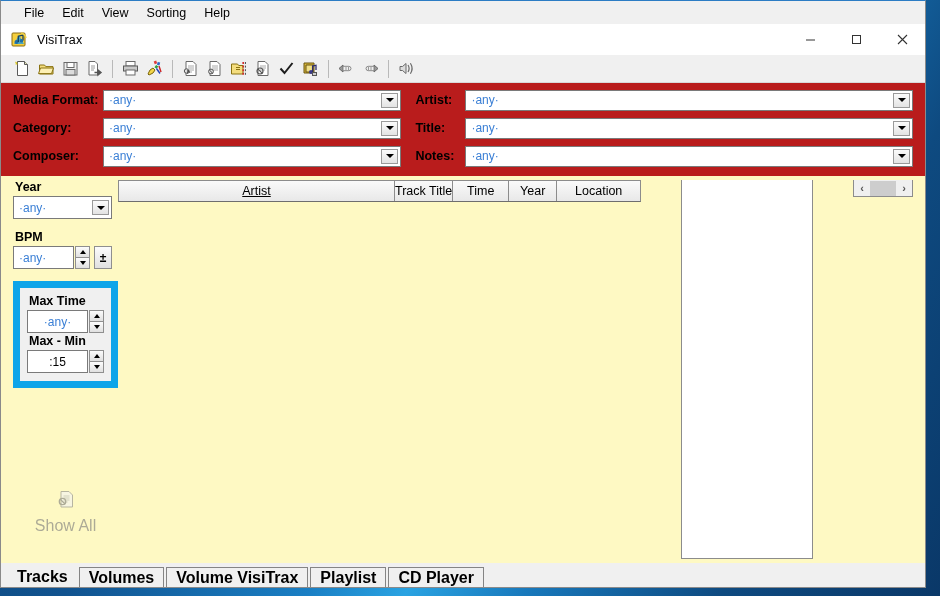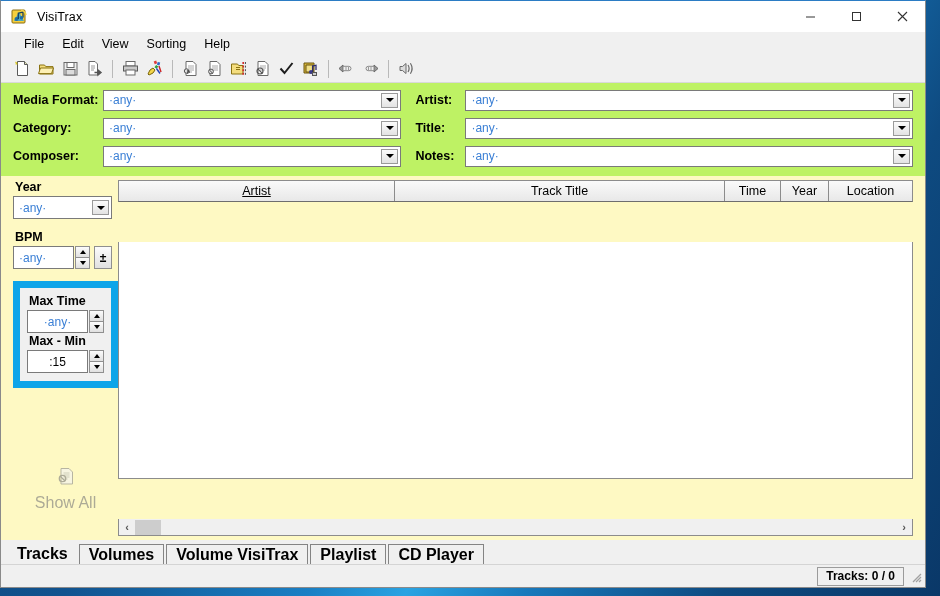--- a/index.html
+++ b/index.html
@@ -36,21 +36,21 @@
            font-size:13px;color:#222;line-height:1;cursor:default;}
   
   #menubar{height:23px;background:#f0f0f0;display:flex;align-items:center;padding-left:14px;flex:0 0 auto;}
   .menu-item{font-size:12.5px;color:#000;padding:2px 9px;cursor:default;}
   
   #toolbar{height:27px;background:#f0f0f0;display:flex;align-items:center;padding-left:10px;
            flex:0 0 auto;border-bottom:1px solid #d9d9d9;gap:1px;}
   .tbtn{width:23px;height:22px;display:flex;align-items:center;justify-content:center;cursor:default;}
   .tsep{width:1px;height:18px;background:#b9b9b9;margin:0 5px;}
   
-  #filters{flex:0 0 auto;padding:5px 12px 4px 12px;background:#bef264;}
+  #filters{flex:0 0 auto;padding:5px 12px 4px 12px;background:#b91c1c;}
   .frow{display:flex;align-items:center;height:24px;margin-bottom:4px;}
   .flabel{font-size:12.5px;font-weight:bold;color:#000;text-align:left;flex:0 0 auto;}
   .flabel.l1{width:90px;}
   .flabel.r1{width:50px;padding-left:14px;}
   .combo{
     height:21px;background:#fff;border:1px solid #7a7a7a;
     display:flex;align-items:center;position:relative;box-sizing:border-box;
   }
   .combo .val{font-size:12px;color:#3a7fd5;padding-left:5px;white-space:nowrap;overflow:hidden;}
   .combo .arrow{
@@ -76,21 +76,21 @@
   .sp-half:first-child{border-bottom:none;}
   .caret-u-s{width:0;height:0;border-left:3px solid transparent;border-right:3px solid transparent;border-bottom:4px solid #000;}
   .caret-d-s{width:0;height:0;border-left:3px solid transparent;border-right:3px solid transparent;border-top:4px solid #000;}
   .pm-btn{width:18px;height:23px;margin-left:4px;background:linear-gradient(#fcfcfc,#e0e0e0);
           border:1px solid #8f8f8f;box-sizing:border-box;display:flex;align-items:center;justify-content:center;
           font-size:12px;font-weight:bold;color:#000;flex:0 0 auto;}
   .groupbox{border:7px solid #0ea5e9;margin-top:12px;padding:6px 7px 8px 7px;background:#f0f0f0;}
   #showall{margin-top:auto;margin-bottom:28px;display:flex;flex-direction:column;align-items:center;gap:4px;opacity:.62;}
   #showall .sa-lbl{font-size:16px;color:#7b7b7b;}
   
-  #tablearea{flex:1 1 auto;min-width:0;display:flex;flex-direction:column;padding-top:4px;padding-bottom:4px;gap:40px;}
+  #tablearea{flex:1 1 auto;min-width:0;display:flex;padding-top:4px;padding-bottom:4px;gap:40px;}
   #thead{display:flex;height:22px;flex:0 0 auto;border:1px solid #8c8c8c;border-bottom:1px solid #6e6e6e;box-sizing:border-box;background:#f0f0f0;}
   .th{
     background:linear-gradient(#fafafa,#e8e8e8);
     border-right:1px solid #8c8c8c;
     display:flex;align-items:center;justify-content:center;
     font-size:12.5px;color:#000;box-sizing:border-box;overflow:hidden;white-space:nowrap;
   }
   .th.last{border-right:none;}
   .th.sorted{text-decoration:underline;}
   #tbody{flex:1 1 auto;background:#fff;border:1px solid #8c8c8c;border-top:none;box-sizing:border-box;min-height:0;}
@@ -120,20 +120,28 @@
   }
   #grip{width:15px;height:15px;margin-left:4px;position:relative;}
 </style>
 </head>
 <body>
 
 <div id="desktop"></div>
 
 <div id="window">
 
+  <div id="menubar">
+    <div class="menu-item">File</div>
+    <div class="menu-item">Edit</div>
+    <div class="menu-item">View</div>
+    <div class="menu-item">Sorting</div>
+    <div class="menu-item">Help</div>
+  </div>
+
   <div id="titlebar">
     <span id="app-icon">
       <svg width="17" height="17" viewBox="0 0 17 17">
         <rect x="1" y="2" width="13" height="13" rx="1" fill="#f5cf3d" stroke="#8a6d12"></rect>
         <path d="M3 13 L8 4 L13 13 Z" fill="#2e9fd4" opacity=".85"></path>
         <circle cx="5.5" cy="11" r="2" fill="#1c6fa8"></circle>
         <path d="M7.3 11 V5.2 L12 4 V9.6" stroke="#17405e" stroke-width="1.3" fill="none"></path>
         <circle cx="10.5" cy="9.8" r="1.8" fill="#1c6fa8"></circle>
         <path d="M10 2 q4 1 5 5" stroke="#f0d24a" stroke-width="1.6" fill="none"></path>
       </svg>
@@ -149,28 +157,20 @@
         <svg width="11" height="11" viewBox="0 0 11 11">
             <rect x="1.5" y="1.5" width="8" height="8" fill="none" stroke="#333" stroke-width="1"></rect>
           </svg>
       </div>
       <div class="win-btn close">
         <svg width="11" height="11" viewBox="0 0 11 11">
             <path d="M1 1 L10 10 M10 1 L1 10" stroke="#333" stroke-width="1.1"></path>
           </svg>
       </div>
     </div>
-  </div>
-
-  <div id="menubar">
-    <div class="menu-item">File</div>
-    <div class="menu-item">Edit</div>
-    <div class="menu-item">View</div>
-    <div class="menu-item">Sorting</div>
-    <div class="menu-item">Help</div>
   </div>
 
   <div id="toolbar">
     <div class="tbtn">
       <svg width="17" height="17" viewBox="0 0 17 17">
         <path d="M3.5 1.5 h7 l3 3 v11 h-10 z" fill="#fff" stroke="#5a5a5a"></path>
         <path d="M10.5 1.5 v3 h3" fill="#e8e8b8" stroke="#5a5a5a"></path>
         <path d="M1.5 2 l1.5 1.5 M1.5 4 h2" stroke="#d8c520" stroke-width="1.1"></path>
       </svg>
     </div>
@@ -430,22 +430,14 @@
   </div>
 
   <div id="tabs">
     <div class="tab active">Tracks</div>
     <div class="tab">Volumes</div>
     <div class="tab">Volume VisiTrax</div>
     <div class="tab">Playlist</div>
     <div class="tab">CD Player</div>
   </div>
 
-  <div id="status">
-    <div id="status-cell">Tracks: 0 / 0</div>
-    <div id="grip">
-      <svg width="15" height="15" viewBox="0 0 15 15">
-        <path d="M13 5 L5 13 M13 8 L8 13 M13 11 L11 13" stroke="#a2a2a2" stroke-width="1.3"></path>
-      </svg>
-    </div>
-  </div>
 
 </div>
 
 </body></html>

